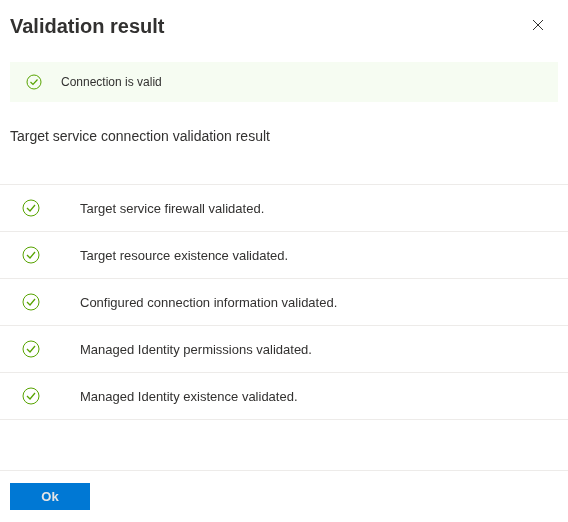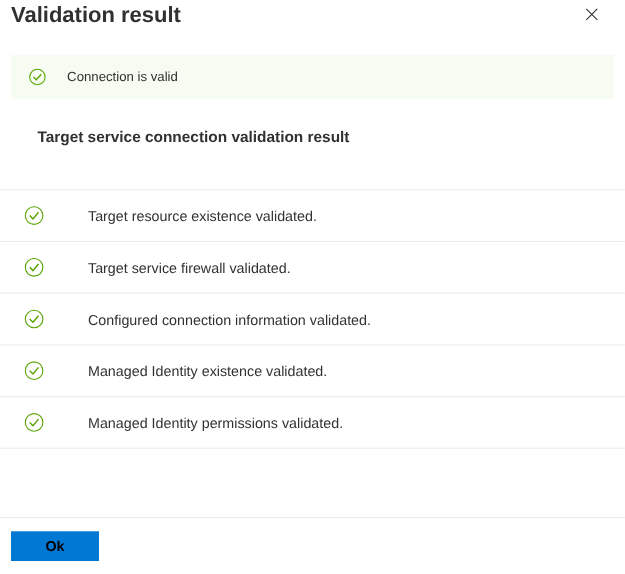--- a/index.html
+++ b/index.html
@@ -13,21 +13,21 @@
       color: #323130;
       width: 568px;
       height: 522px;
       background: #ffffff;
       position: relative;
     }
     .header {
       display: flex;
       justify-content: space-between;
       align-items: center;
-      padding: 2px 18px 14px 10px;
+      padding: 14px 18px 14px 10px;
     }
     .header h1 {
       font-size: 20px;
       font-weight: 600;
       color: #323130;
     }
     .close-btn {
       background: none;
       border: none;
       cursor: pointer;
@@ -47,24 +47,23 @@
       display: flex;
       align-items: center;
       gap: 19px;
     }
     .banner-text {
       font-size: 12px;
       color: #323130;
     }
     .section-title {
       font-size: 14px;
-      font-weight: 700;
+      font-weight: 400;
       padding: 6px 10px 20px 10px;
       color: #323130;
-      margin-left: 24px;
     }
     .table {
       width: 100%;
     }
     .table-header {
       display: flex;
       padding: 10px 10px;
       border-bottom: 1px solid #edebe9;
     }
     .table-header .col-item {
@@ -105,21 +104,21 @@
     .footer {
       position: absolute;
       bottom: 0;
       left: 0;
       right: 0;
       padding: 12px 10px;
       border-top: 1px solid #edebe9;
     }
     .ok-btn {
       background: #0078d4;
-      color: #000000;
+      color: #e5e5e5;
       border: none;
       padding: 6px 24px;
       font-size: 13px;
       font-weight: 600;
       cursor: pointer;
       min-width: 80px;
     }
     .rows-container {
       width: 100%;
     }
@@ -157,68 +156,68 @@
   <div class="rows-container" id="rows">
   <div class="table-row">
     <div class="col-status">
       <span class="check-icon-lg">
         <svg width="18" height="18" viewBox="0 0 18 18">
           <circle cx="9" cy="9" r="8" fill="none" stroke="#57a300" stroke-width="1"></circle>
           <path d="M5 9 L8 12 L13 6" fill="none" stroke="#57a300" stroke-width="1.3"></path>
         </svg>
       </span>
     </div>
+    <div class="col-item">Target service firewall validated.</div>
+  </div>
+
+  <div class="table-row">
+    <div class="col-status">
+      <span class="check-icon-lg">
+        <svg width="18" height="18" viewBox="0 0 18 18">
+          <circle cx="9" cy="9" r="8" fill="none" stroke="#57a300" stroke-width="1"></circle>
+          <path d="M5 9 L8 12 L13 6" fill="none" stroke="#57a300" stroke-width="1.3"></path>
+        </svg>
+      </span>
+    </div>
     <div class="col-item">Target resource existence validated.</div>
   </div>
 
   <div class="table-row">
     <div class="col-status">
       <span class="check-icon-lg">
         <svg width="18" height="18" viewBox="0 0 18 18">
           <circle cx="9" cy="9" r="8" fill="none" stroke="#57a300" stroke-width="1"></circle>
           <path d="M5 9 L8 12 L13 6" fill="none" stroke="#57a300" stroke-width="1.3"></path>
         </svg>
       </span>
     </div>
-    <div class="col-item">Target service firewall validated.</div>
-  </div>
-
-  <div class="table-row">
-    <div class="col-status">
-      <span class="check-icon-lg">
-        <svg width="18" height="18" viewBox="0 0 18 18">
-          <circle cx="9" cy="9" r="8" fill="none" stroke="#57a300" stroke-width="1"></circle>
-          <path d="M5 9 L8 12 L13 6" fill="none" stroke="#57a300" stroke-width="1.3"></path>
-        </svg>
-      </span>
-    </div>
     <div class="col-item">Configured connection information validated.</div>
   </div>
 
   <div class="table-row">
     <div class="col-status">
       <span class="check-icon-lg">
         <svg width="18" height="18" viewBox="0 0 18 18">
           <circle cx="9" cy="9" r="8" fill="none" stroke="#57a300" stroke-width="1"></circle>
           <path d="M5 9 L8 12 L13 6" fill="none" stroke="#57a300" stroke-width="1.3"></path>
         </svg>
       </span>
     </div>
+    <div class="col-item">Managed Identity permissions validated.</div>
+  </div>
+
+  <div class="table-row">
+    <div class="col-status">
+      <span class="check-icon-lg">
+        <svg width="18" height="18" viewBox="0 0 18 18">
+          <circle cx="9" cy="9" r="8" fill="none" stroke="#57a300" stroke-width="1"></circle>
+          <path d="M5 9 L8 12 L13 6" fill="none" stroke="#57a300" stroke-width="1.3"></path>
+        </svg>
+      </span>
+    </div>
     <div class="col-item">Managed Identity existence validated.</div>
-  </div>
-
-  <div class="table-row">
-    <div class="col-status">
-      <span class="check-icon-lg">
-        <svg width="18" height="18" viewBox="0 0 18 18">
-          <circle cx="9" cy="9" r="8" fill="none" stroke="#57a300" stroke-width="1"></circle>
-          <path d="M5 9 L8 12 L13 6" fill="none" stroke="#57a300" stroke-width="1.3"></path>
-        </svg>
-      </span>
-    </div>
-    <div class="col-item">Managed Identity permissions validated.</div>
   </div>
 </div>
 </div>
 
 <div class="footer">
   <button class="ok-btn">Ok</button>
 </div>
 
 </body></html>

